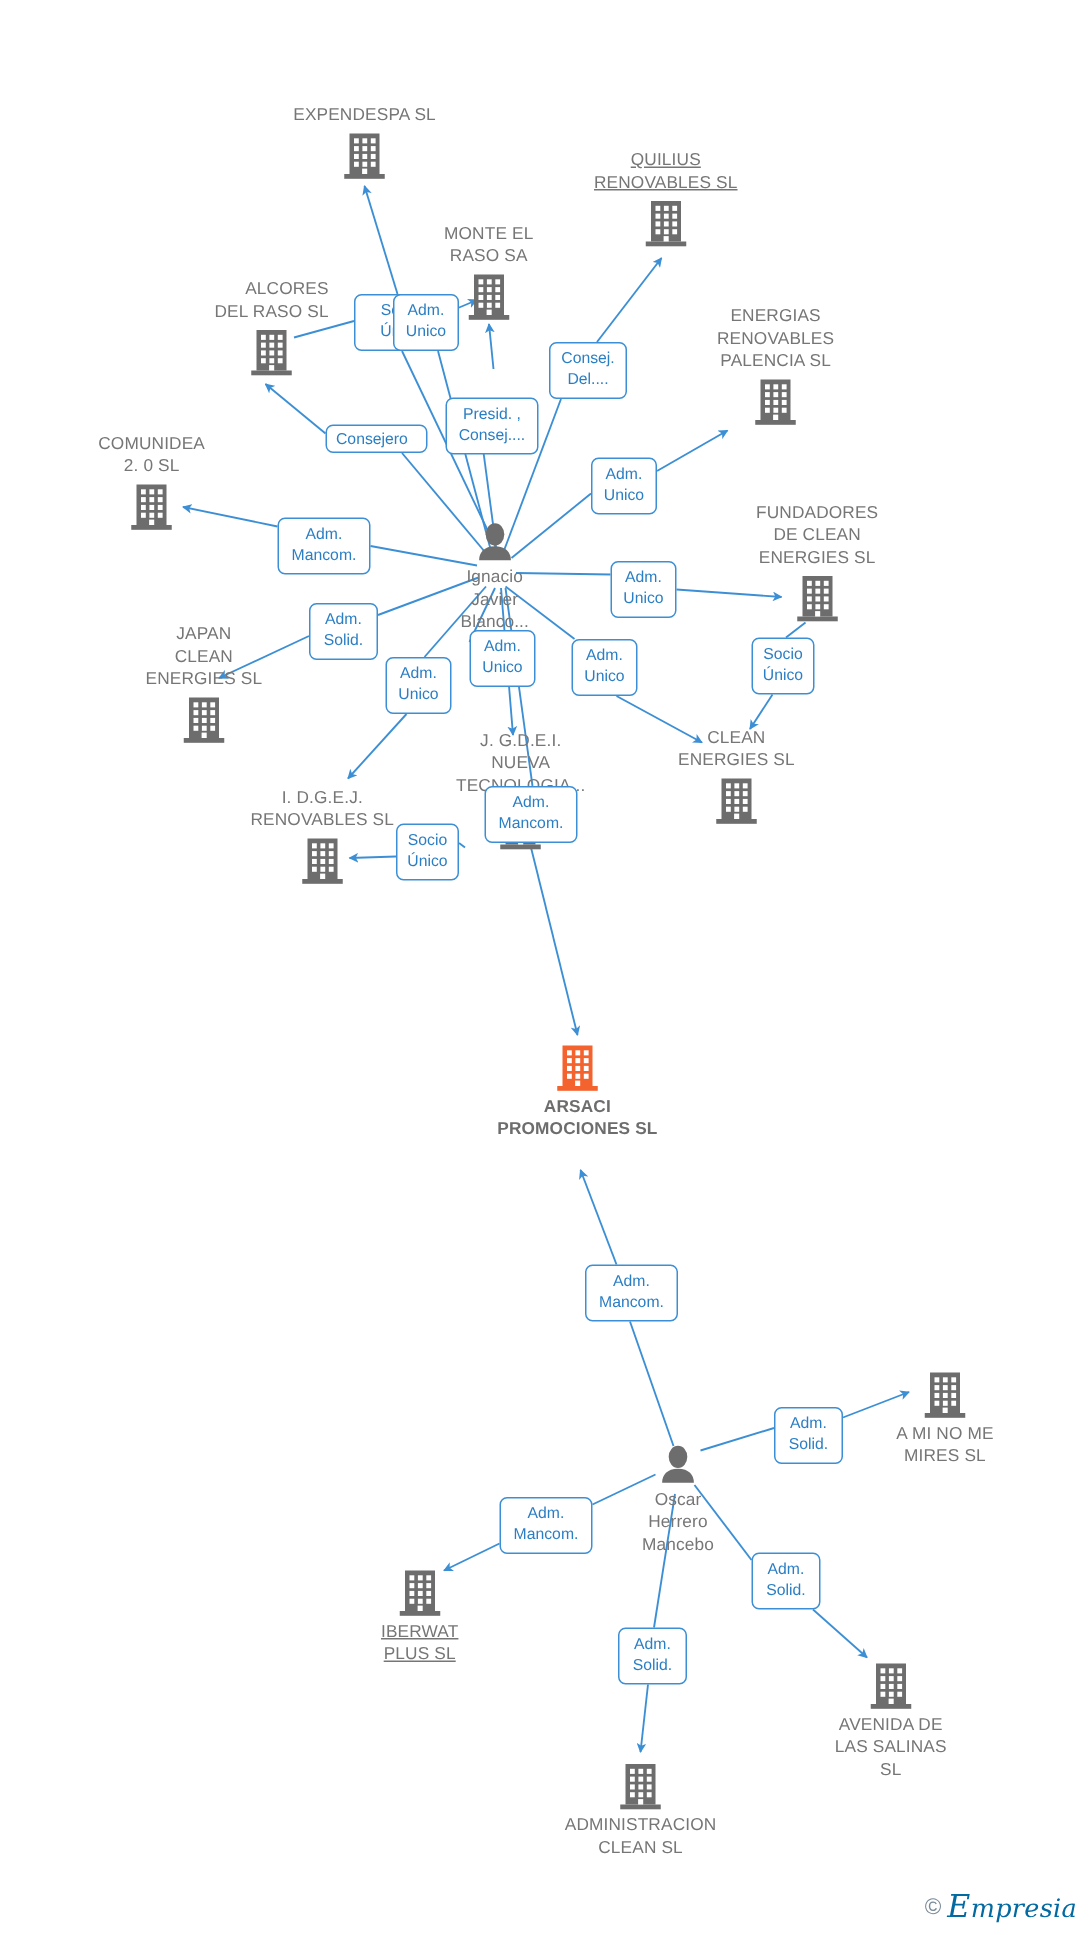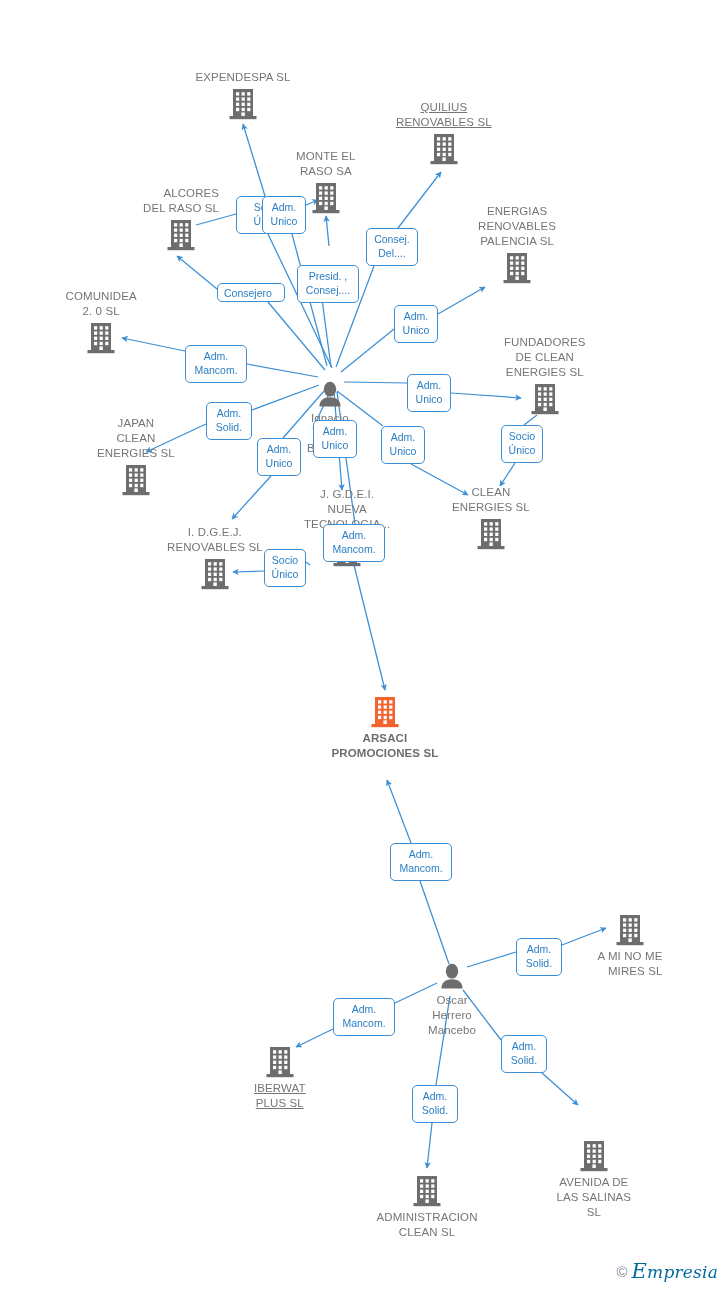--- a/index.html
+++ b/index.html
@@ -411,21 +411,21 @@
           <rect x="19.2" y="10.4" width="3.2" height="3.4" fill="#ffffff"></rect>
           <rect x="19.2" y="15.6" width="3.2" height="3.4" fill="#ffffff"></rect>
           <rect x="19.2" y="20.8" width="3.2" height="3.4" fill="#ffffff"></rect>
           <rect x="13.4" y="25.4" width="3.4" height="3.6" fill="#ffffff"></rect>
         </svg>
         <div class="lbl">
           <div>ARSACI</div>
           <div>PROMOCIONES SL</div>
         </div>
       </div>
-      <div class="node below" style="color: rgb(118, 118, 118); left: 597.5px; top: 913px; text-align: right;">
+      <div class="node below" style="color: rgb(118, 118, 118); left: 597.5px; top: 913px;">
         <svg width="30" height="34" viewBox="0 0 30 34" class="bldg">
           <path d="M5 2 H25 V29 H5 Z" fill="#6d6d6d"></path>
           <rect x="1.5" y="29" width="27" height="3.2" fill="#6d6d6d"></rect>
           <rect x="8" y="5.2" width="3.2" height="3.4" fill="#ffffff"></rect>
           <rect x="8" y="10.4" width="3.2" height="3.4" fill="#ffffff"></rect>
           <rect x="8" y="15.6" width="3.2" height="3.4" fill="#ffffff"></rect>
           <rect x="8" y="20.8" width="3.2" height="3.4" fill="#ffffff"></rect>
           <rect x="13.6" y="5.2" width="3.2" height="3.4" fill="#ffffff"></rect>
           <rect x="13.6" y="10.4" width="3.2" height="3.4" fill="#ffffff"></rect>
           <rect x="13.6" y="15.6" width="3.2" height="3.4" fill="#ffffff"></rect>
@@ -457,21 +457,21 @@
           <rect x="19.2" y="10.4" width="3.2" height="3.4" fill="#ffffff"></rect>
           <rect x="19.2" y="15.6" width="3.2" height="3.4" fill="#ffffff"></rect>
           <rect x="19.2" y="20.8" width="3.2" height="3.4" fill="#ffffff"></rect>
           <rect x="13.4" y="25.4" width="3.4" height="3.6" fill="#ffffff"></rect>
         </svg>
         <div class="lbl">
           <div>IBERWAT</div>
           <div>PLUS SL</div>
         </div>
       </div>
-      <div class="node below" style="color: rgb(118, 118, 118); left: 556.5px; top: 1139px; text-align: center;">
+      <div class="node below" style="color: rgb(118, 118, 118); left: 556.5px; top: 1107px; text-align: center;">
         <svg width="30" height="34" viewBox="0 0 30 34" class="bldg">
           <path d="M5 2 H25 V29 H5 Z" fill="#6d6d6d"></path>
           <rect x="1.5" y="29" width="27" height="3.2" fill="#6d6d6d"></rect>
           <rect x="8" y="5.2" width="3.2" height="3.4" fill="#ffffff"></rect>
           <rect x="8" y="10.4" width="3.2" height="3.4" fill="#ffffff"></rect>
           <rect x="8" y="15.6" width="3.2" height="3.4" fill="#ffffff"></rect>
           <rect x="8" y="20.8" width="3.2" height="3.4" fill="#ffffff"></rect>
           <rect x="13.6" y="5.2" width="3.2" height="3.4" fill="#ffffff"></rect>
           <rect x="13.6" y="10.4" width="3.2" height="3.4" fill="#ffffff"></rect>
           <rect x="13.6" y="15.6" width="3.2" height="3.4" fill="#ffffff"></rect>
@@ -504,21 +504,21 @@
           <rect x="19.2" y="10.4" width="3.2" height="3.4" fill="#ffffff"></rect>
           <rect x="19.2" y="15.6" width="3.2" height="3.4" fill="#ffffff"></rect>
           <rect x="19.2" y="20.8" width="3.2" height="3.4" fill="#ffffff"></rect>
           <rect x="13.4" y="25.4" width="3.4" height="3.6" fill="#ffffff"></rect>
         </svg>
         <div class="lbl">
           <div>ADMINISTRACION</div>
           <div>CLEAN SL</div>
         </div>
       </div>
-      <div class="node below" style="color: rgb(118, 118, 118); left: 307px; top: 381px;">
+      <div class="node below" style="color: rgb(118, 118, 118); left: 307px; top: 348px;">
         <svg width="30" height="28" viewBox="0 0 30 28" class="person">
           <ellipse cx="15" cy="8.2" rx="6.2" ry="7.4" fill="#6d6d6d"></ellipse>
           <path d="M15 16.2 c-7.3 0 -10.6 4.2 -10.6 9.3 h21.2 c0 -5.1 -3.3 -9.3 -10.6 -9.3 z" fill="#6d6d6d"></path>
         </svg>
         <div class="lbl">
           <div>Ignacio</div>
           <div>Javier</div>
           <div>Blanco...</div>
         </div>
       </div>

